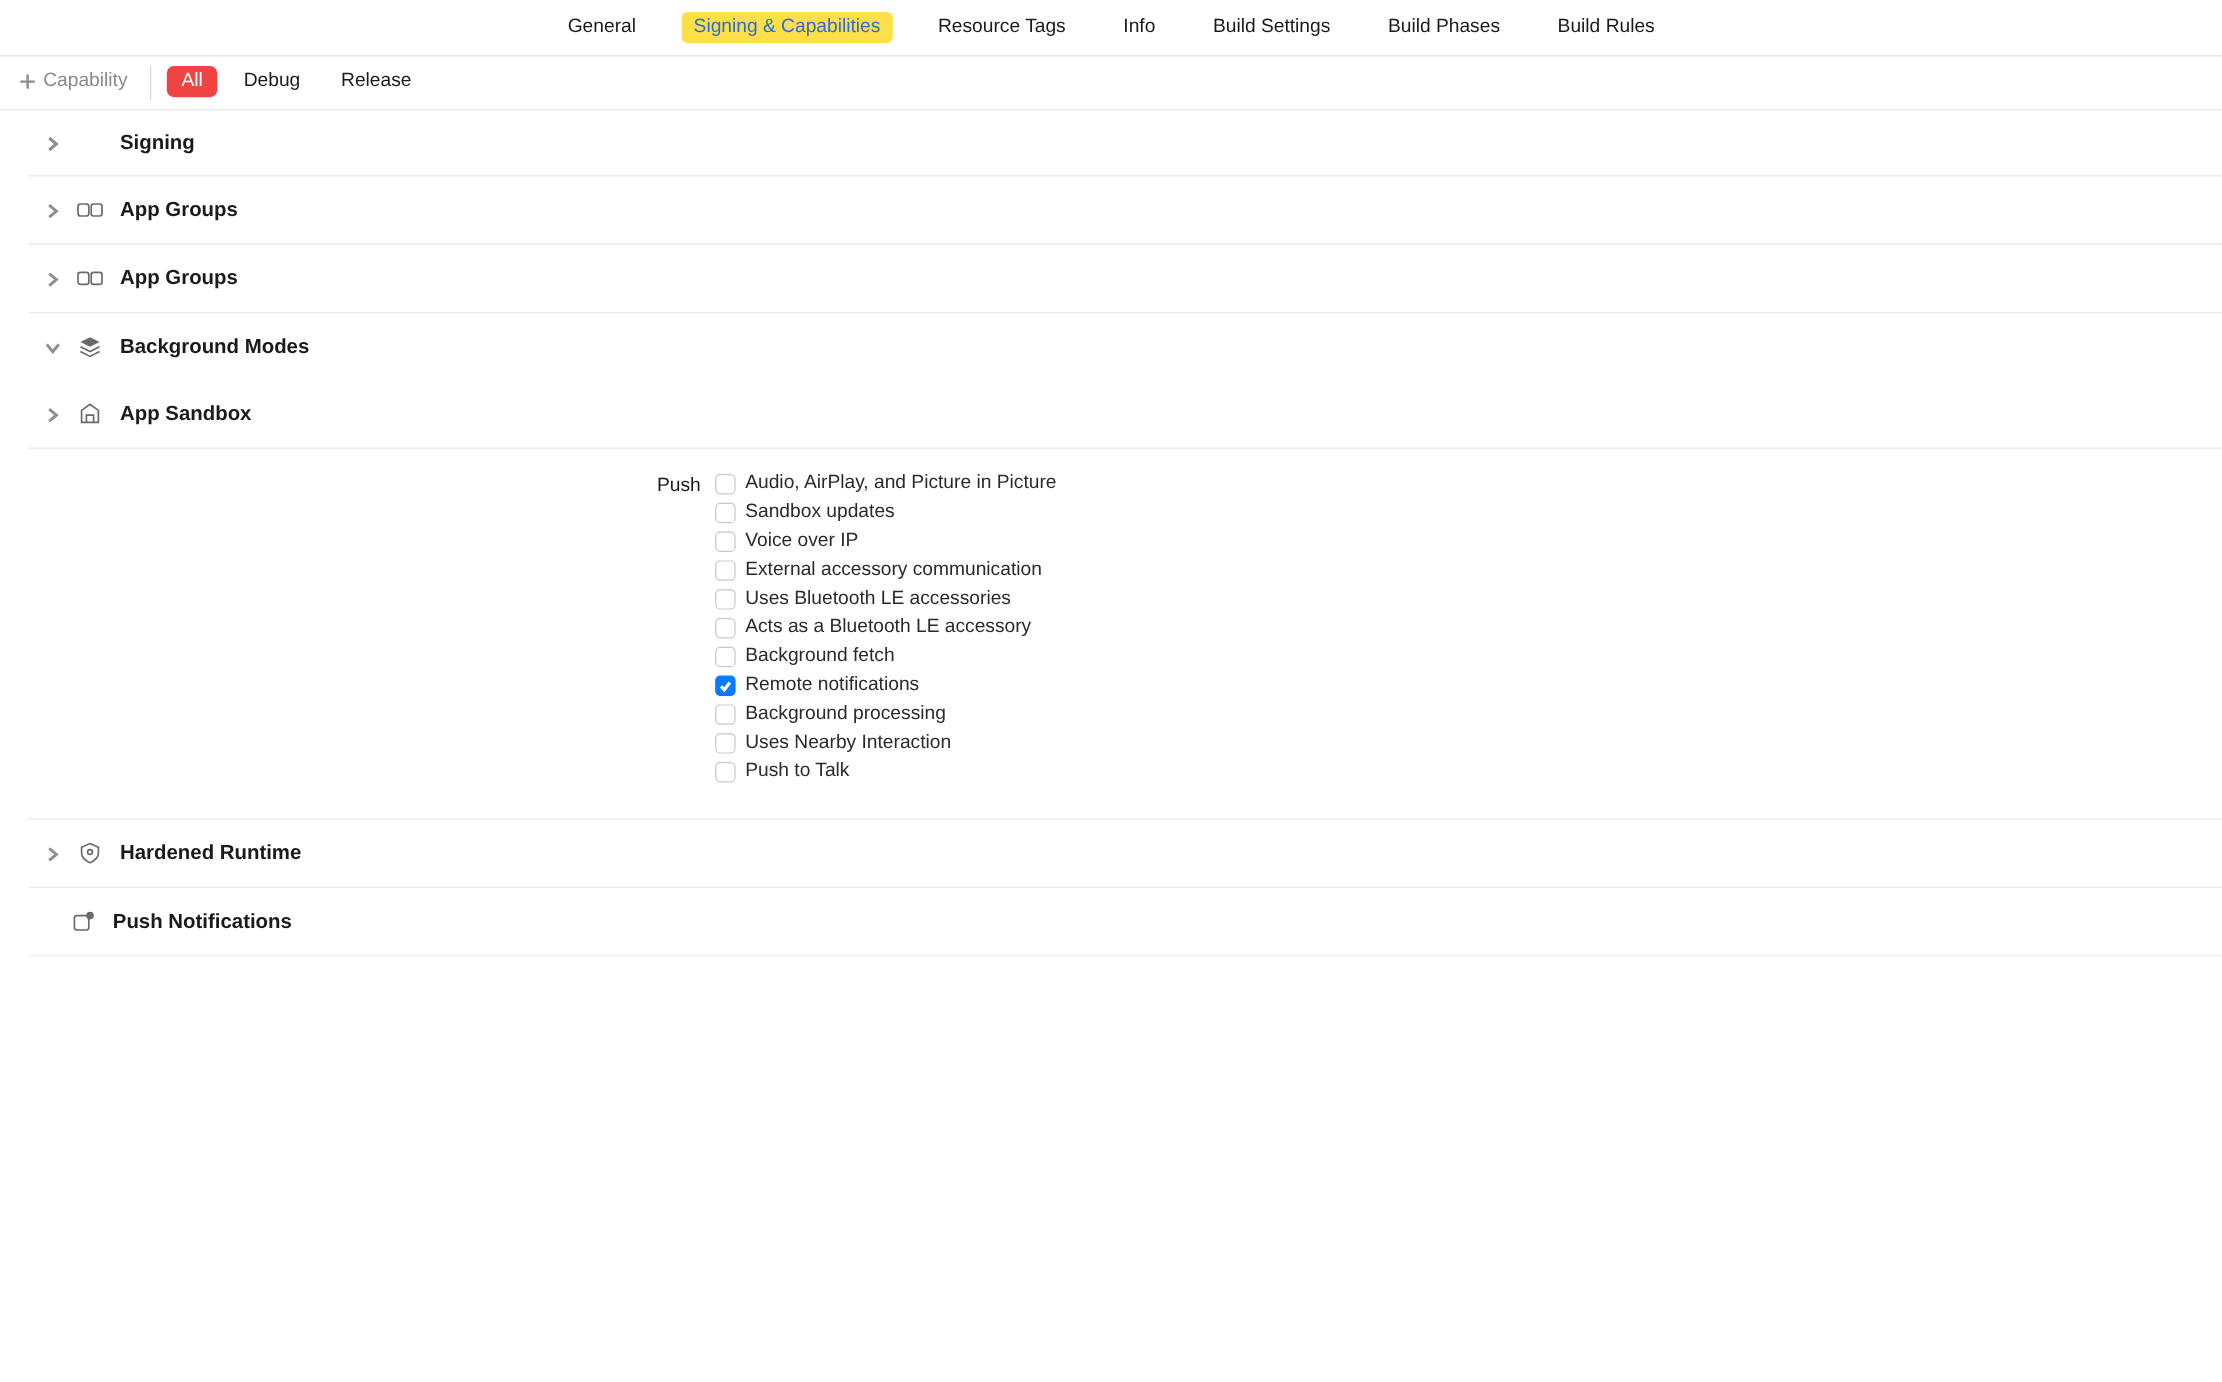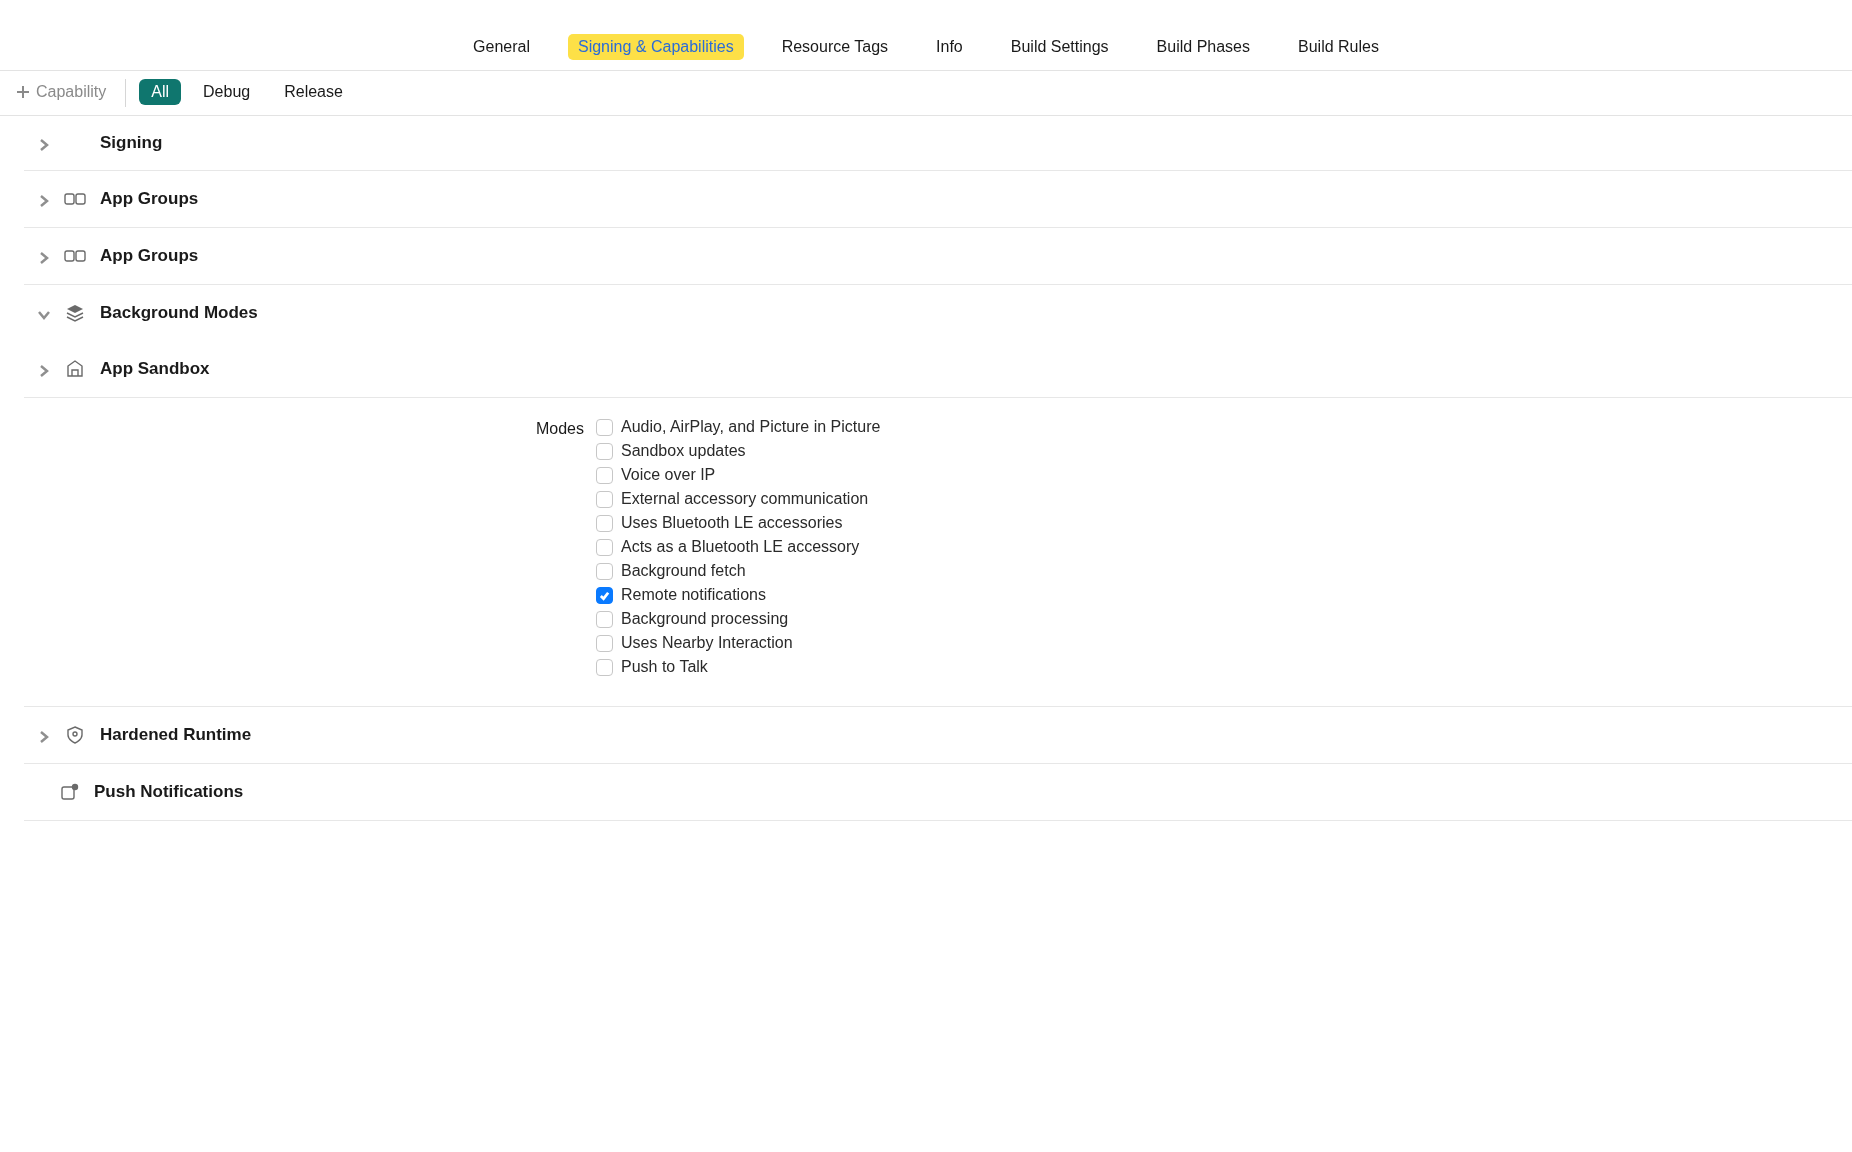--- a/index.html
+++ b/index.html
@@ -21,21 +21,20 @@
       gap: 28px;
       padding: 10px 0;
       border-bottom: 1px solid #e3e3e3;
     }
     .top-tab {
       padding: 4px 10px;
       border-radius: 5px;
       cursor: pointer;
       font-size: 16px;
       color: #1a1a1a;
-      margin-top: 24px;
     }
     .top-tab.active {
       background: #fde047;
       color: #2b6cd8;
     }
     .toolbar {
       display: flex;
       align-items: flex-start;
       padding: 8px 10px;
       border-bottom: 1px solid #e3e3e3;
@@ -63,21 +62,21 @@
       margin: 0 3px;
     }
     .config-tab {
       padding: 4px 12px;
       border-radius: 6px;
       cursor: pointer;
       font-size: 16px;
       color: #1a1a1a;
     }
     .config-tab.active {
-      background: #0f766e;
+      background: #ef4444;
       color: #fff;
     }
     .sections {
       padding-left: 24px;
     }
     .section-row {
       display: flex;
       align-items: center;
       gap: 14px;
       padding: 17px 10px 17px 14px;
@@ -267,21 +266,21 @@
       <svg viewBox="0 0 20 20" width="20" height="20">
           <path d="M3 7 L10 2 L17 7 L17 17 L3 17 Z"></path>
           <path d="M7 17 L7 11 L13 11 L13 17"></path>
         </svg>
     </span>
     <span class="section-title">App Sandbox</span>
   </div>
 
   <div class="expanded-content">
     <div class="modes-row">
-      <div class="modes-label">Modes</div>
+      <div class="modes-label">Push</div>
       <div class="modes-list" id="modes-list">
           <div class="mode-item">
             <div class="checkbox"></div>
             <span>Audio, AirPlay, and Picture in Picture</span>
           </div>
           <div class="mode-item">
             <div class="checkbox"></div>
             <span>Sandbox updates</span>
           </div>
           <div class="mode-item">

